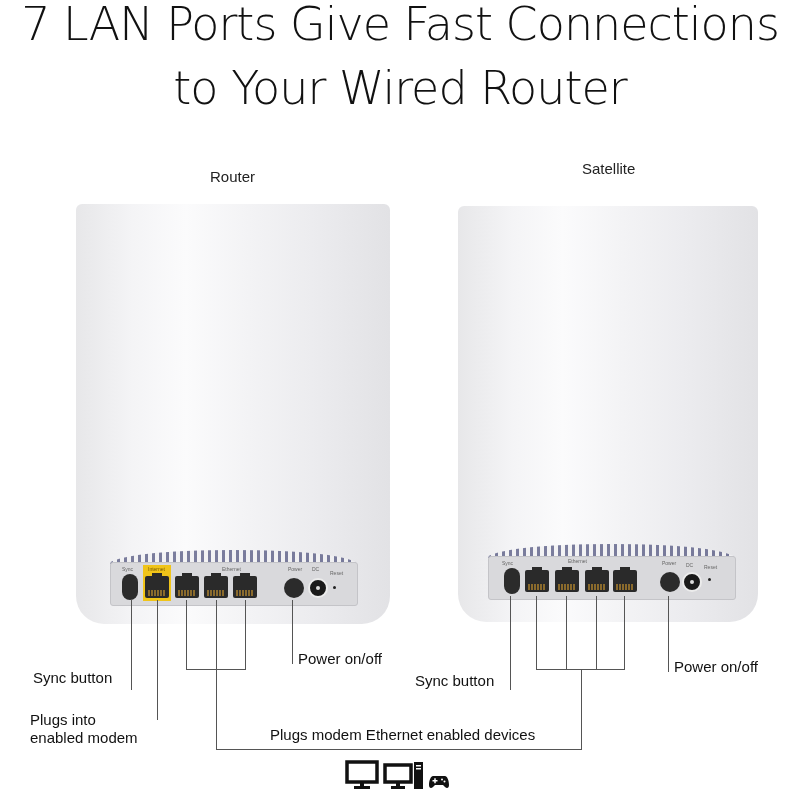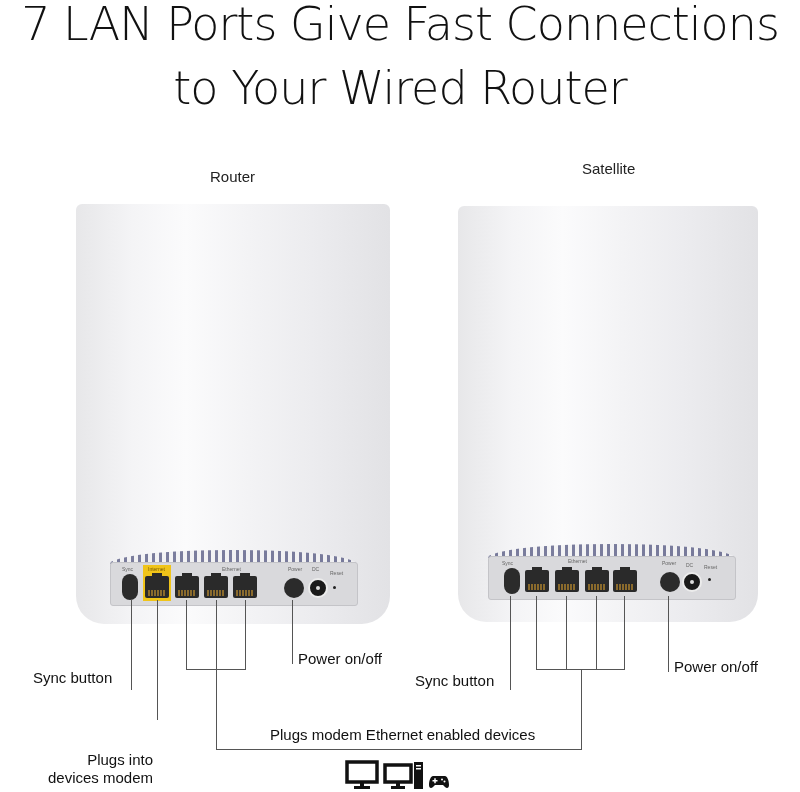--- a/index.html
+++ b/index.html
@@ -17,21 +17,21 @@
   .port:after{content:"";position:absolute;left:3px;bottom:2px;width:18px;height:6px;background:repeating-linear-gradient(90deg,#8a6a2c 0 2px,#2a2a2a 2px 3px);}
   .hl{position:absolute;background:#f0c419;}
   .sync{position:absolute;width:16px;height:26px;border-radius:8px;background:#2b2b2b;}
   .pwr{position:absolute;width:20px;height:20px;border-radius:50%;background:#2b2b2b;}
   .dc{position:absolute;width:16px;height:16px;border-radius:50%;background:#1a1a1a;border:2px solid #ececec;}
   .dc:after{content:"";position:absolute;left:6px;top:6px;width:4px;height:4px;border-radius:50%;background:#ddd;}
   .reset{position:absolute;width:3px;height:3px;border-radius:50%;background:#222;}
   .tiny{position:absolute;font-size:5px;color:#666;}
   .line{position:absolute;background:#555;}
   .callout{position:absolute;font-size:15px;color:#111;line-height:18px;}
-  .right{text-align:right;margin-top:40px;}
+  .right{text-align:left;}
   .icons{position:absolute;left:345px;top:760px;display:flex;align-items:flex-end;gap:4px;}
 </style>
 </head>
 <body>
 
 <div class="title t1">7 LAN Ports Give Fast Connections</div>
 <div class="title t2">to Your Wired Router</div>
 
 <div class="dev-label" style="left:210px;top:168px;">Router</div>
 <div class="dev-label" style="left:582px;top:160px;">Satellite</div>
@@ -89,21 +89,21 @@
 <div class="line" style="left:566px;top:596px;width:1px;height:74px;"></div>
 <div class="line" style="left:596px;top:596px;width:1px;height:74px;"></div>
 <div class="line" style="left:624px;top:596px;width:1px;height:74px;"></div>
 <div class="line" style="left:536px;top:669px;width:89px;height:1px;"></div>
 <div class="line" style="left:581px;top:669px;width:1px;height:81px;"></div>
 <div class="line" style="left:216px;top:749px;width:366px;height:1px;"></div>
 <div class="line" style="left:668px;top:596px;width:1px;height:76px;"></div>
 
 <div class="callout" style="left:33px;top:669px;">Sync button</div>
 <div class="callout right" style="left:30px;top:711px;width:123px;">Plugs into</div>
-<div class="callout right" style="left:30px;top:729px;width:123px;">devices modem</div>
+<div class="callout right" style="left:30px;top:729px;width:123px;">enabled modem</div>
 <div class="callout" style="left:298px;top:650px;">Power on/off</div>
 <div class="callout" style="left:415px;top:672px;">Sync button</div>
 <div class="callout" style="left:674px;top:658px;">Power on/off</div>
 <div class="callout" style="left:270px;top:726px;">Plugs modem Ethernet enabled devices</div>
 
 <div class="icons">
   <svg width="34" height="30" viewBox="0 0 34 30">
     <rect x="2" y="2" width="30" height="20" fill="none" stroke="#111" stroke-width="3.5"></rect>
     <rect x="15" y="22" width="4" height="4" fill="#111"></rect>
     <rect x="9" y="26" width="16" height="3" fill="#111"></rect>

